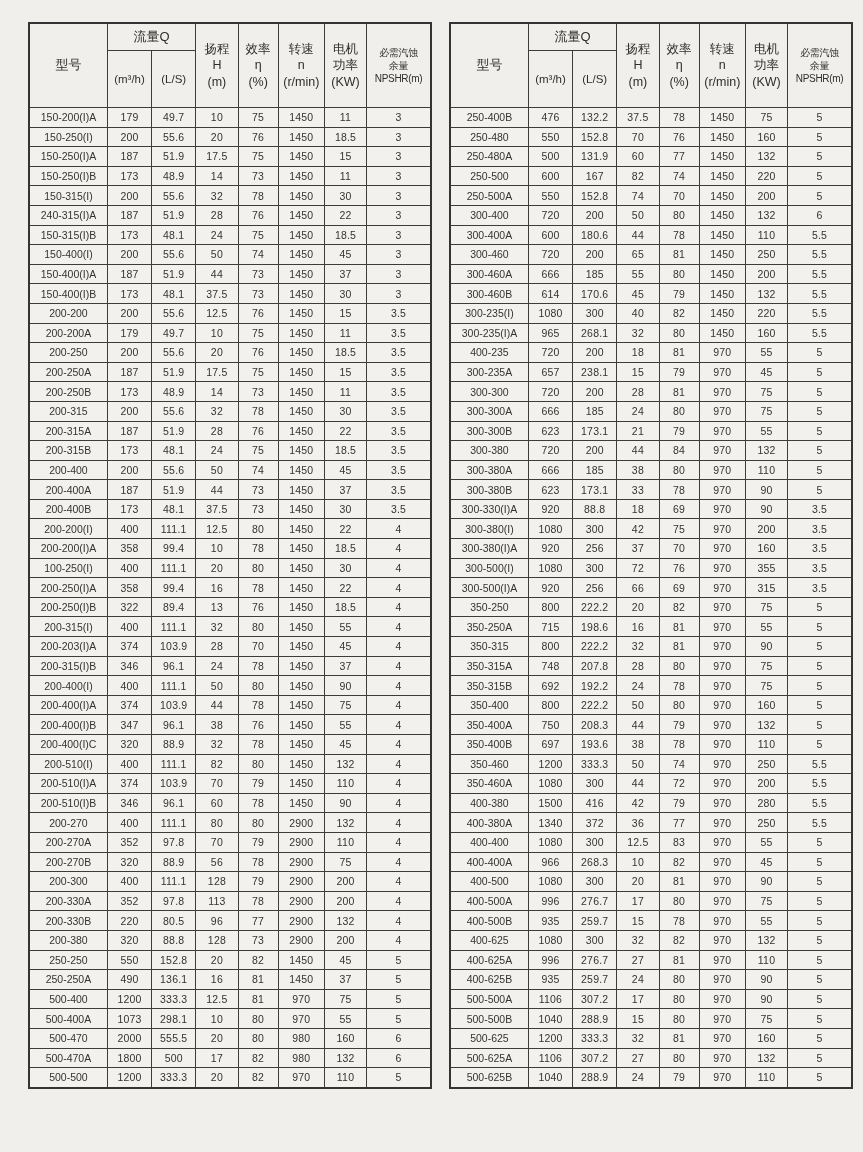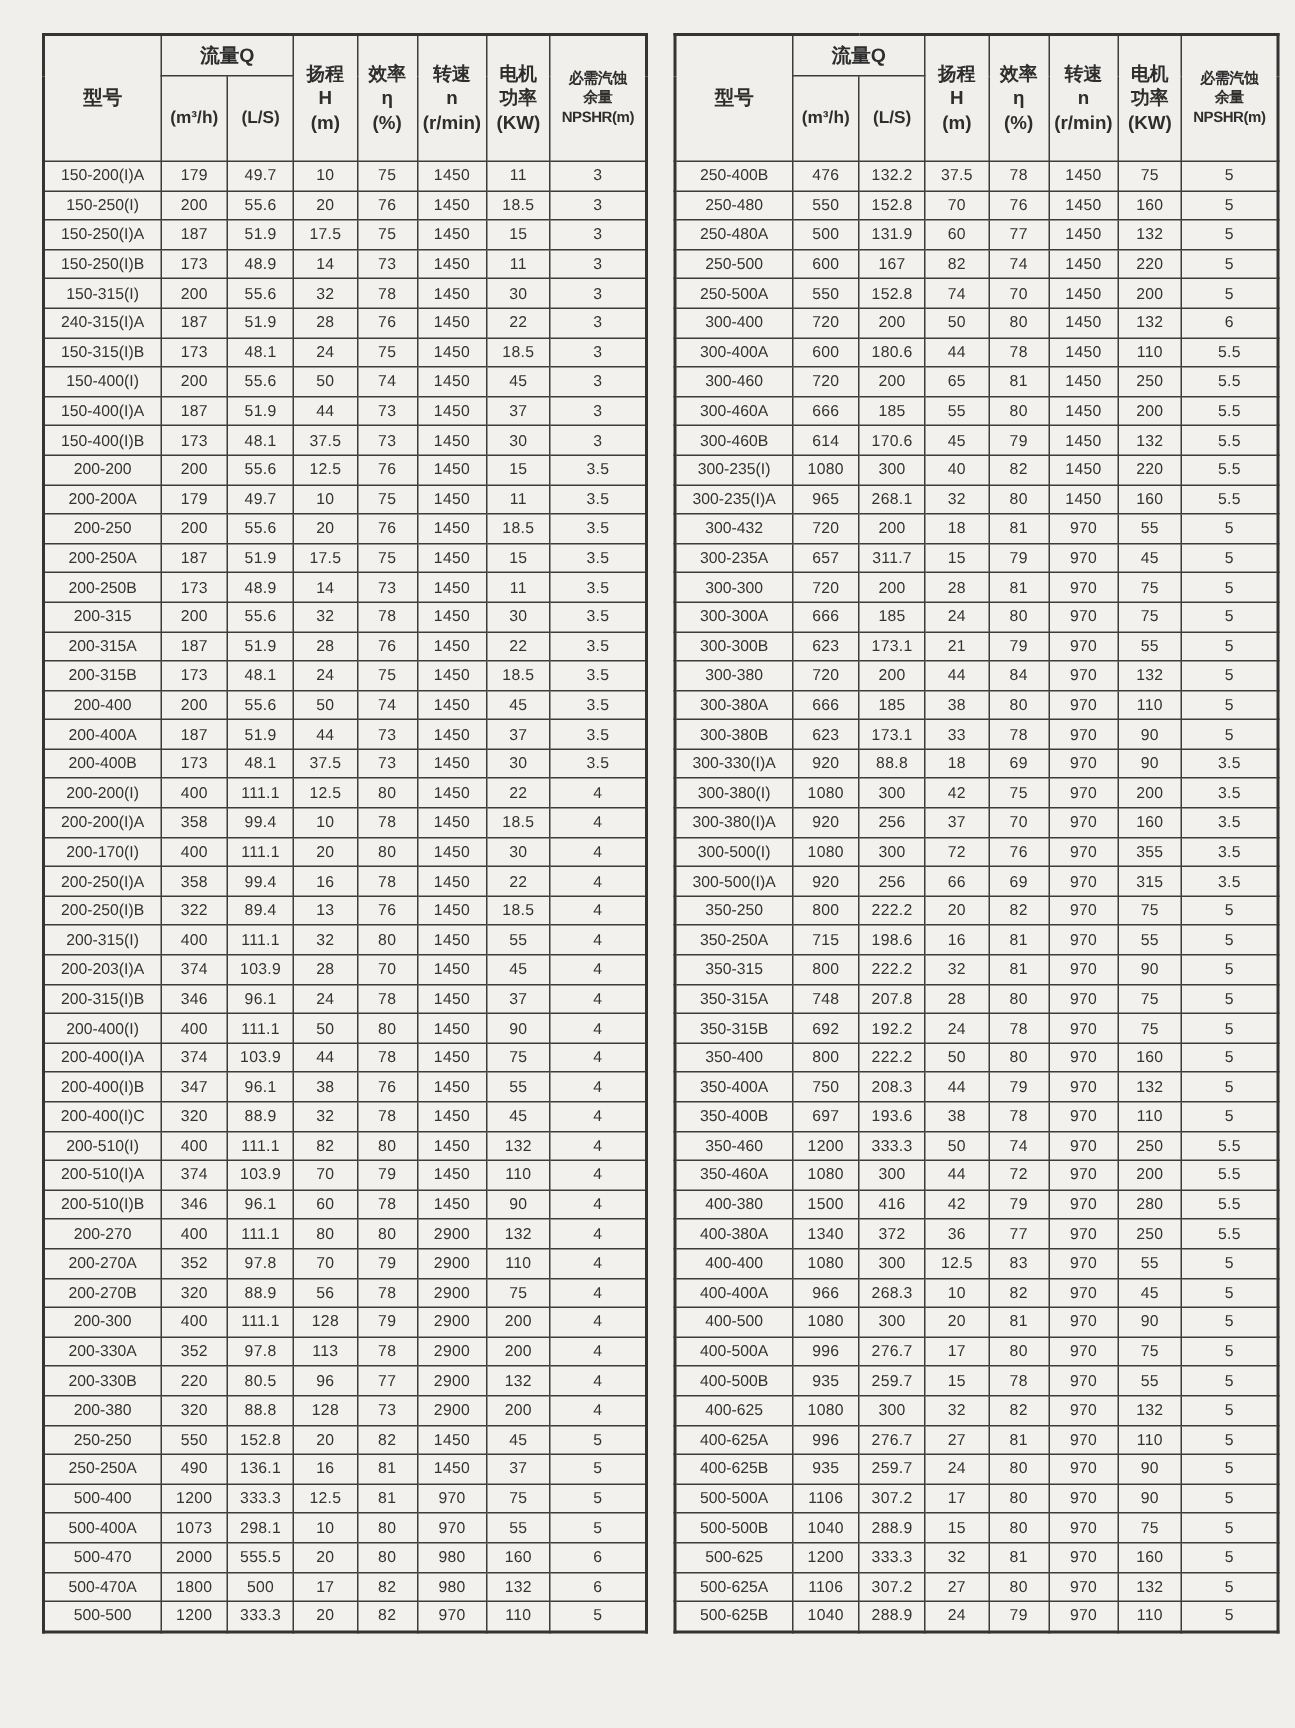--- a/index.html
+++ b/index.html
@@ -26,21 +26,21 @@
     border: 2px solid #343434;
   }
   table.spec th, table.spec td {
     border: 1px solid #3c3c3c;
     text-align: center;
     vertical-align: middle;
     padding: 0 1px;
     overflow: hidden;
   }
   thead th {
-    font-weight: 700;
+    font-weight: 400;
     white-space: pre-line;
     line-height: 1.3;
     font-size: 13px;
   }
   thead tr.hrow1 th { height: 26px; }
   thead tr.hrow2 th { height: 56px; font-size: 11.5px; margin-top: 38px; }
   th.th-tall { font-size: 12.5px; }
   th.th-npshr { font-size: 10px; letter-spacing: -0.3px; }
   tbody td {
     height: 18.6px;
@@ -325,21 +325,21 @@
           <td class="model">200-200(I)A</td>
           <td class="val">358</td>
           <td class="val">99.4</td>
           <td class="val">10</td>
           <td class="val">78</td>
           <td class="val">1450</td>
           <td class="val">18.5</td>
           <td class="val">4</td>
         </tr>
         <tr>
-          <td class="model">200-170(I)</td>
+          <td class="model">100-250(I)</td>
           <td class="val">400</td>
           <td class="val">111.1</td>
           <td class="val">20</td>
           <td class="val">80</td>
           <td class="val">1450</td>
           <td class="val">30</td>
           <td class="val">4</td>
         </tr>
         <tr>
           <td class="model">200-250(I)A</td>
@@ -755,33 +755,33 @@
           <td class="model">300-235(I)A</td>
           <td class="val">965</td>
           <td class="val">268.1</td>
           <td class="val">32</td>
           <td class="val">80</td>
           <td class="val">1450</td>
           <td class="val">160</td>
           <td class="val">5.5</td>
         </tr>
         <tr>
-          <td class="model">300-432</td>
+          <td class="model">400-235</td>
           <td class="val">720</td>
           <td class="val">200</td>
           <td class="val">18</td>
           <td class="val">81</td>
           <td class="val">970</td>
           <td class="val">55</td>
           <td class="val">5</td>
         </tr>
         <tr>
           <td class="model">300-235A</td>
           <td class="val">657</td>
-          <td class="val">311.7</td>
+          <td class="val">238.1</td>
           <td class="val">15</td>
           <td class="val">79</td>
           <td class="val">970</td>
           <td class="val">45</td>
           <td class="val">5</td>
         </tr>
         <tr>
           <td class="model">300-300</td>
           <td class="val">720</td>
           <td class="val">200</td>

